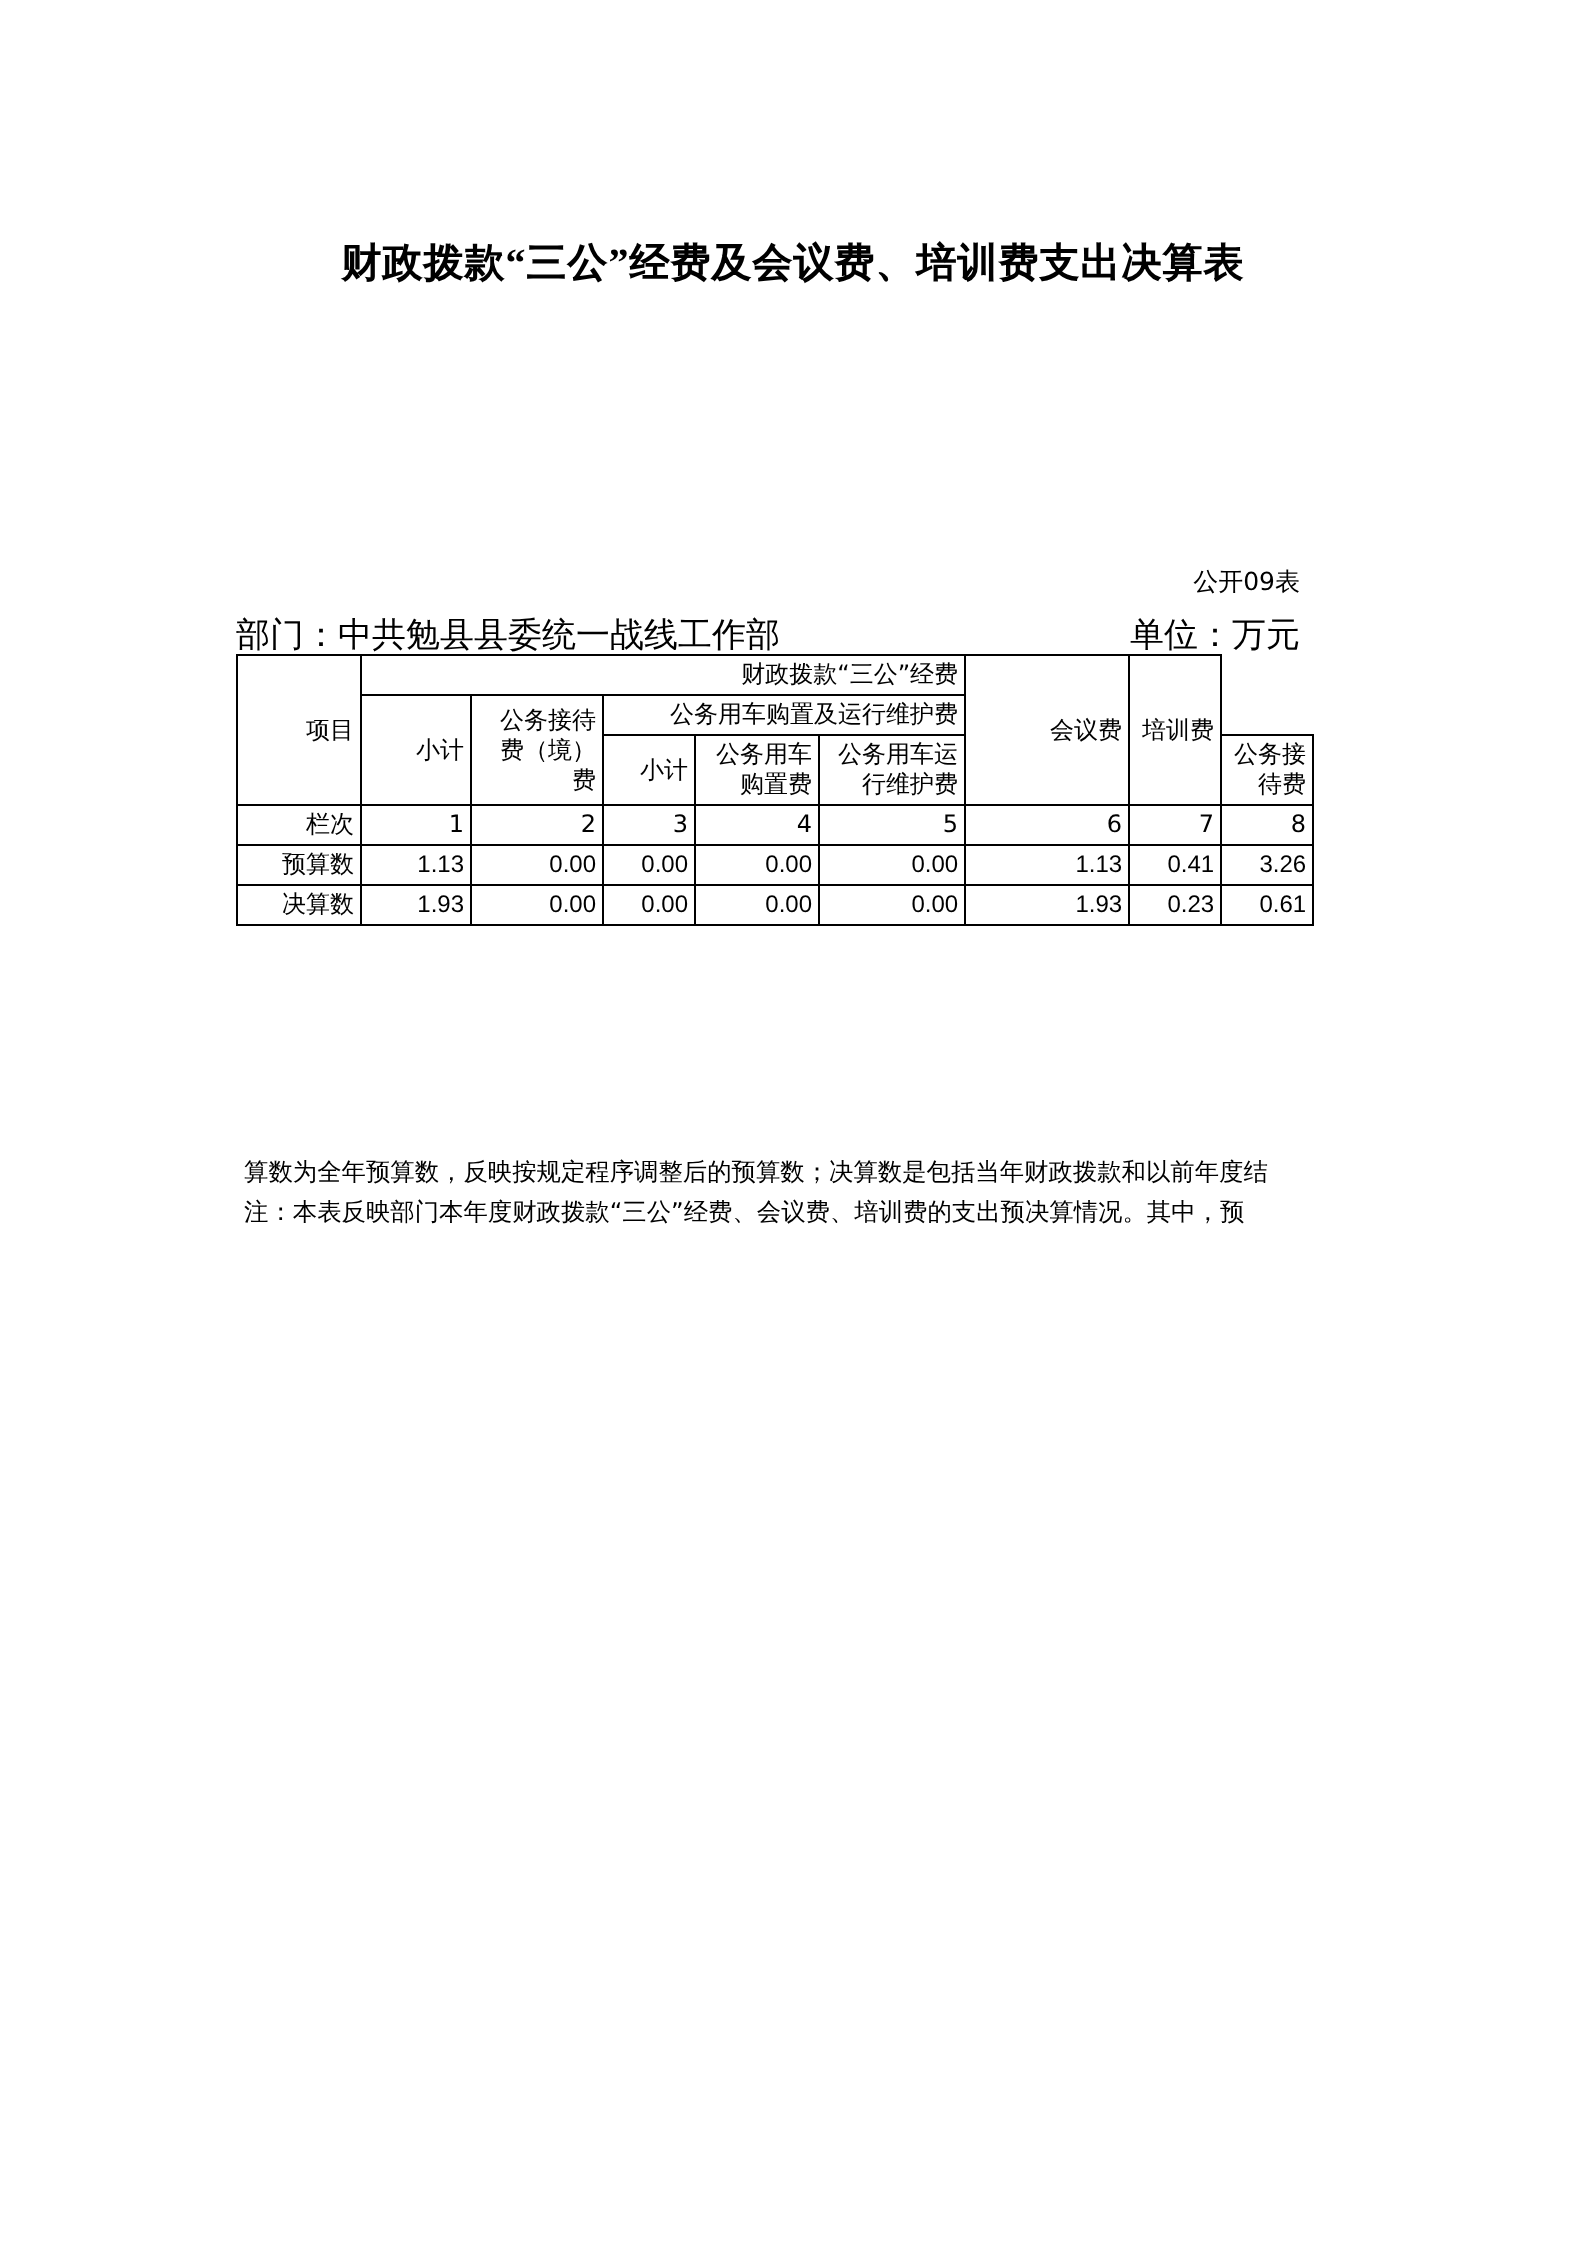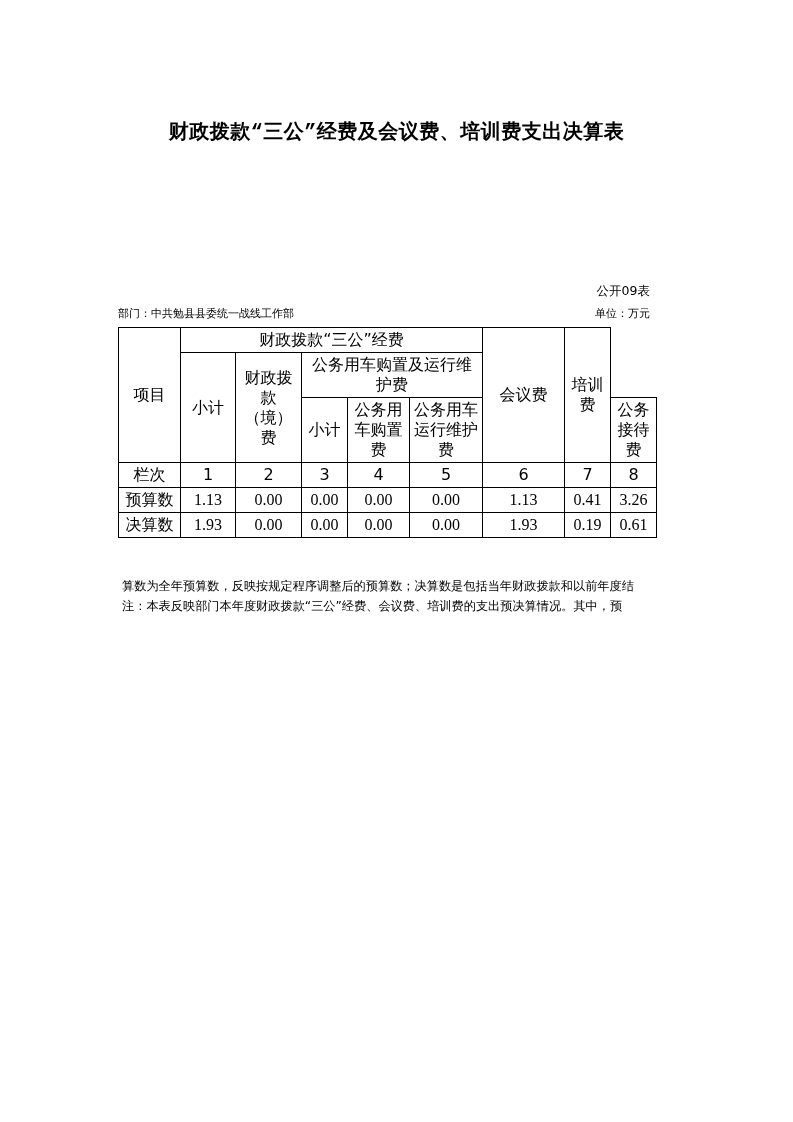--- a/index.html
+++ b/index.html
@@ -20,75 +20,75 @@
     height: 1122px;
     box-sizing: border-box;
     padding: 0;
   }
   .doc-title {
     text-align: center;
     font-size: 20px;
     font-weight: bold;
     letter-spacing: 0.5px;
     margin-top: 118px;
-    font-family: Liberation Mono, monospace;
+    font-family: Liberation Serif, serif;
   }
   .form-code {
     position: absolute;
     right: 143px;
     top: 165px;
     font-size: 12.5px;
     text-align: left;
     font-family: "DejaVu Sans", "Liberation Sans", sans-serif;
   }
   .meta-row {
     position: absolute;
     left: 118px;
     right: 143px;
     top: 188px;
     display: flex;
     justify-content: space-between;
-    font-size: 11px;
+    font-size: 17px;
     font-family: "DejaVu Sans", "Liberation Sans", sans-serif;
   }
   .table-wrap {
     position: absolute;
     left: 118px;
     top: 209px;
     width: 538px;
   }
   table.budget {
     border-collapse: collapse;
     table-layout: fixed;
     width: 538px;
     font-family: "DejaVu Sans", "Liberation Sans", sans-serif;
   }
   table.budget td {
     border: 1px solid #000000;
-    text-align: center;
+    text-align: right;
     vertical-align: middle;
-    font-size: 16px;
+    font-size: 12px;
     line-height: 1.25;
     padding: 2px 3px;
   }
   td.head {
     font-size: 12.5px;
   }
   td.head-small {
     font-size: 12px;
   }
   td.rowlabel {
     font-size: 12.5px;
     font-weight: normal;
   }
   td.num {
     text-align: right;
     padding-right: 6px;
     font-size: 11.5px;
-    font-family: Liberation Serif, serif;
+    font-family: Liberation Sans, sans-serif;
     margin-left: 20px;
   }
   td.colnum {
     font-size: 12.5px;
   }
   .note {
     position: absolute;
     left: 122px;
     top: 458px;
     width: 532px;
@@ -127,21 +127,21 @@
       </colgroup>
       <tbody>
         <tr>
           <td class="head" rowspan="3">项目</td>
           <td class="head" colspan="5">财政拨款“三公”经费</td>
           <td class="head" rowspan="3">会议费</td>
           <td class="head" rowspan="3">培训费</td>
         </tr>
         <tr>
           <td class="head" rowspan="2">小计</td>
-          <td class="head-small" rowspan="2">财政拨款（境）费</td>
+          <td class="head-small" rowspan="2">公务接待费（境）费</td>
           <td class="head" colspan="3">公务用车购置及运行维护费</td>
         </tr>
         <tr>
           <td class="head">小计</td>
           <td class="head-small">公务用车购置费</td>
           <td class="head-small">公务用车运行维护费</td>
           <td class="head-small">公务接待费</td>
         </tr>
         <tr>
           <td class="rowlabel">栏次</td>
@@ -166,21 +166,21 @@
           <td class="num">3.26</td>
         </tr>
         <tr>
           <td class="rowlabel">决算数</td>
           <td class="num">1.93</td>
           <td class="num">0.00</td>
           <td class="num">0.00</td>
           <td class="num">0.00</td>
           <td class="num">0.00</td>
           <td class="num">1.93</td>
-          <td class="num">0.19</td>
+          <td class="num">0.23</td>
           <td class="num">0.61</td>
         </tr>
       </tbody>
     </table>
   </div>
 
   <div class="note">
     <div>算数为全年预算数，反映按规定程序调整后的预算数；决算数是包括当年财政拨款和以前年度结</div>
     <div>注：本表反映部门本年度财政拨款“三公”经费、会议费、培训费的支出预决算情况。其中，预</div>
   </div>

